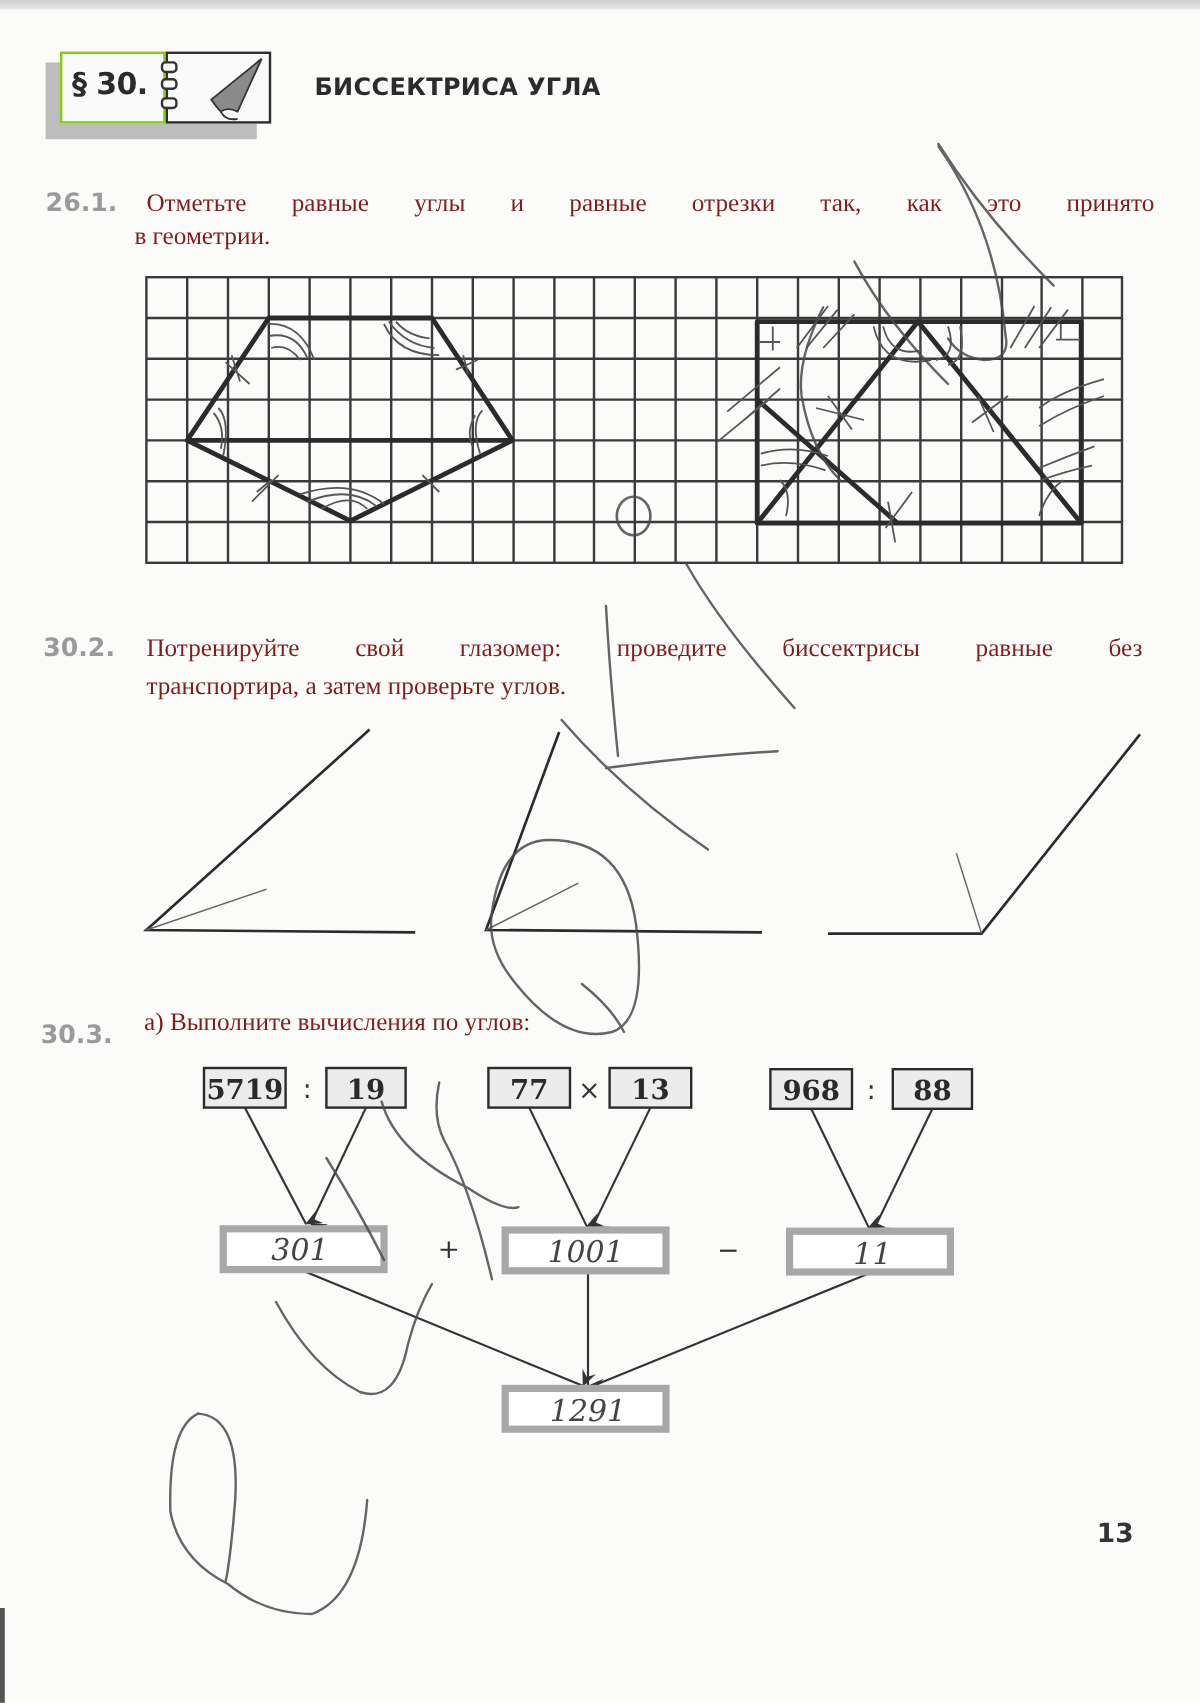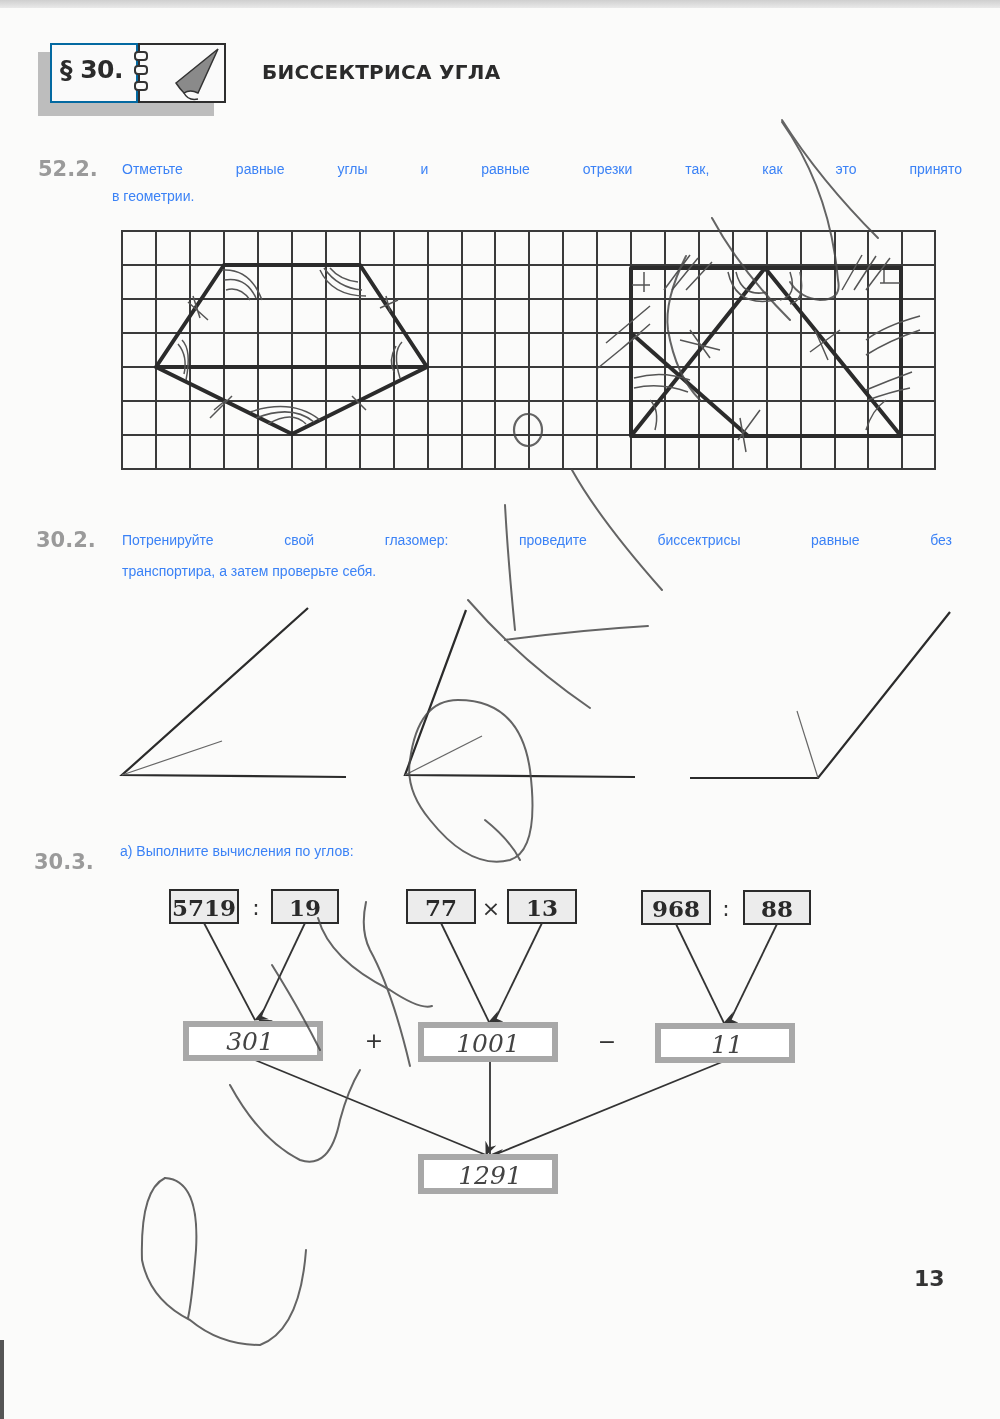--- a/index.html
+++ b/index.html
@@ -7,31 +7,31 @@
     width: 1000px; height: 1419px; position: relative; overflow: hidden;
     background: #fbfbfa; font-family: "DejaVu Serif", serif; color: #2b2b2b;
   }
   .topband { position: absolute; left: 0; top: 0; width: 1000px; height: 8px;
     background: linear-gradient(#cfcfcf, #e9e9e9); }
   .leftband { position: absolute; left: 0; top: 1340px; width: 4px; height: 79px; background: #555; }
 
   
   .badge-shadow { position: absolute; left: 38px; top: 52px; width: 176px; height: 64px; background: #bdbdbd; }
   .badge { position: absolute; left: 50px; top: 43px; width: 172px; height: 58px; }
-  .badge .page-left { position: absolute; left: 0; top: 0; width: 84px; height: 56px; border: 2px solid #0369a1; background: #fafafa; }
+  .badge .page-left { position: absolute; left: 0; top: 0; width: 84px; height: 56px; border: 2px solid #84cc16; background: #fafafa; }
   .badge .page-right { position: absolute; left: 88px; top: 0; width: 84px; height: 56px; border: 2px solid #2e2e2e; background: #fafafa; }
   .badge .sec { position: absolute; left: 8px; top: 10px; font-family: "DejaVu Sans", sans-serif;
     font-weight: bold; font-size: 25px; color: #2b2b2b; letter-spacing: -0.5px; }
   .ring { position: absolute; left: 84px; width: 10px; height: 6px; border: 2px solid #333; border-radius: 4px; background: #fafafa; }
   .title { position: absolute; left: 262px; top: 60px; font-family: "DejaVu Sans", sans-serif;
     font-weight: bold; font-size: 20px; letter-spacing: 0.3px; color: #2b2b2b; }
 
   .exnum { position: absolute; font-family: "DejaVu Sans", sans-serif; font-weight: bold;
     font-size: 21px; color: #9a9a9a; }
-  .para { position: absolute; font-family: Liberation Sans, sans-serif; font-size: 14px; line-height: 27px; color: #3b82f6; }
+  .para { position: absolute; font-family: Liberation Serif, serif; font-size: 21px; line-height: 27px; color: #7f1d1d; }
 
   .page-number { position: absolute; left: 914px; top: 1266px; font-family: "DejaVu Sans", sans-serif;
     font-weight: bold; font-size: 22px; color: #333; }
 
   svg { position: absolute; left: 0; top: 0; }
   .boxnum { font-family: "DejaVu Serif", serif; font-weight: bold; font-size: 23px; fill: #2a2a2a; }
   .hand { font-family: "DejaVu Serif", serif; font-style: italic; font-size: 25px; fill: #444; }
   .op { font-family: "DejaVu Sans", sans-serif; font-size: 22px; fill: #333; }
 </style>
 </head>
@@ -50,27 +50,27 @@
       <path d="M36 38 L78 4 L58 48 Q50 44 44 48 Q40 44 36 38 Z" fill="#8a8a8a" stroke="#333" stroke-width="1.5"></path>
       <path d="M44 48 Q48 56 58 54" fill="none" stroke="#333" stroke-width="1.5"></path>
     </svg>
   </div>
   <div class="ring" style="top:8px;"></div>
   <div class="ring" style="top:22px;"></div>
   <div class="ring" style="top:38px;"></div>
 </div>
 <div class="title">БИССЕКТРИСА УГЛА</div>
 
-<div class="exnum" style="left:38px; top:157px;">52.2.</div>
+<div class="exnum" style="left:38px; top:157px;">26.1.</div>
 <div class="para" style="left:122px; top:156px; width:840px; text-align:justify; text-align-last:justify;">Отметьте равные углы и равные отрезки так, как это принято</div>
 <div class="para" style="left:112px; top:183px;">в геометрии.</div>
 
 <div class="exnum" style="left:36px; top:528px;">30.2.</div>
 <div class="para" style="left:122px; top:527px; width:830px; text-align:justify; text-align-last:justify;">Потренируйте свой глазомер: проведите биссектрисы равные без</div>
-<div class="para" style="left:122px; top:558px;">транспортира, а затем проверьте себя.</div>
+<div class="para" style="left:122px; top:558px;">транспортира, а затем проверьте углов.</div>
 
 <div class="exnum" style="left:34px; top:839px;margin-top:11px;">30.3.</div>
 <div class="para" style="left:120px; top:838px;">а) Выполните вычисления по углов:</div>
 
 <div class="page-number">13</div>
 
 <svg width="1000" height="1419">
   <defs>
     <marker id="arr" markerWidth="12" markerHeight="14" refX="6" refY="13" orient="auto-start-reverse" markerUnits="userSpaceOnUse">
       <path d="M0 0 L6 14 L12 0 L6 5 Z" fill="#333"></path>

